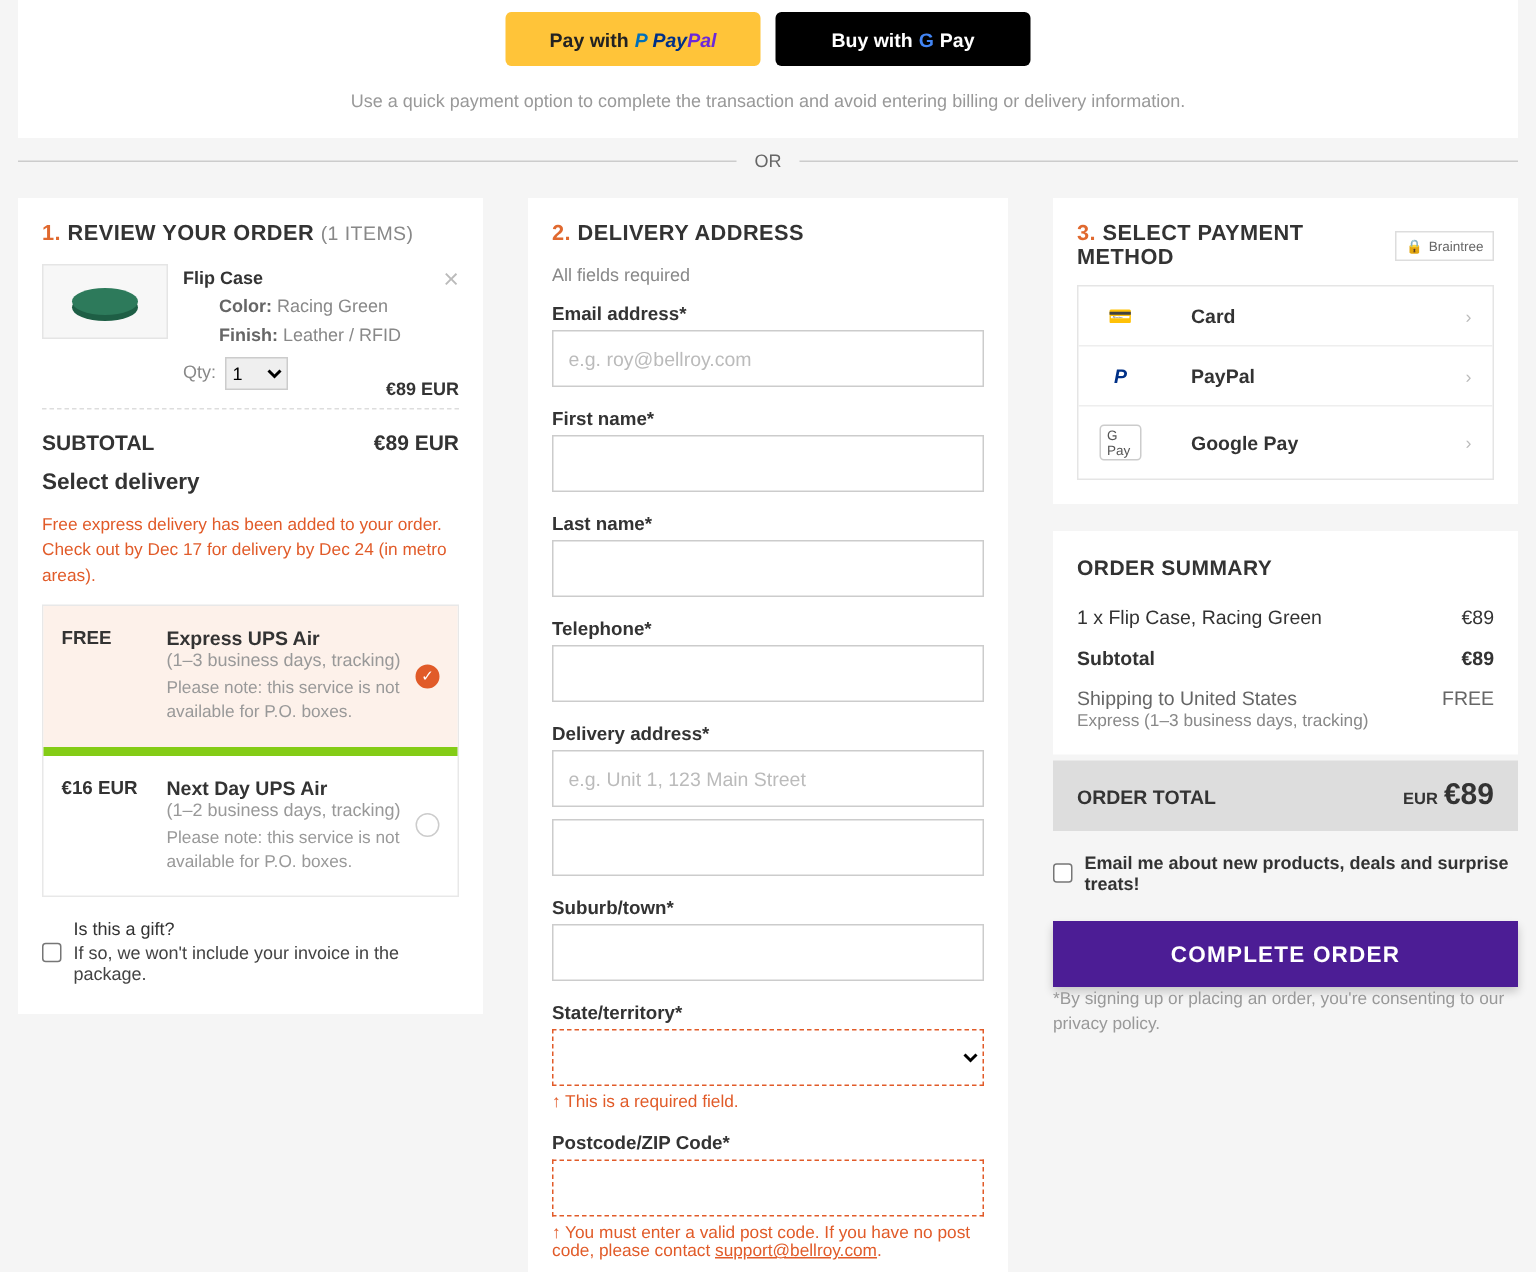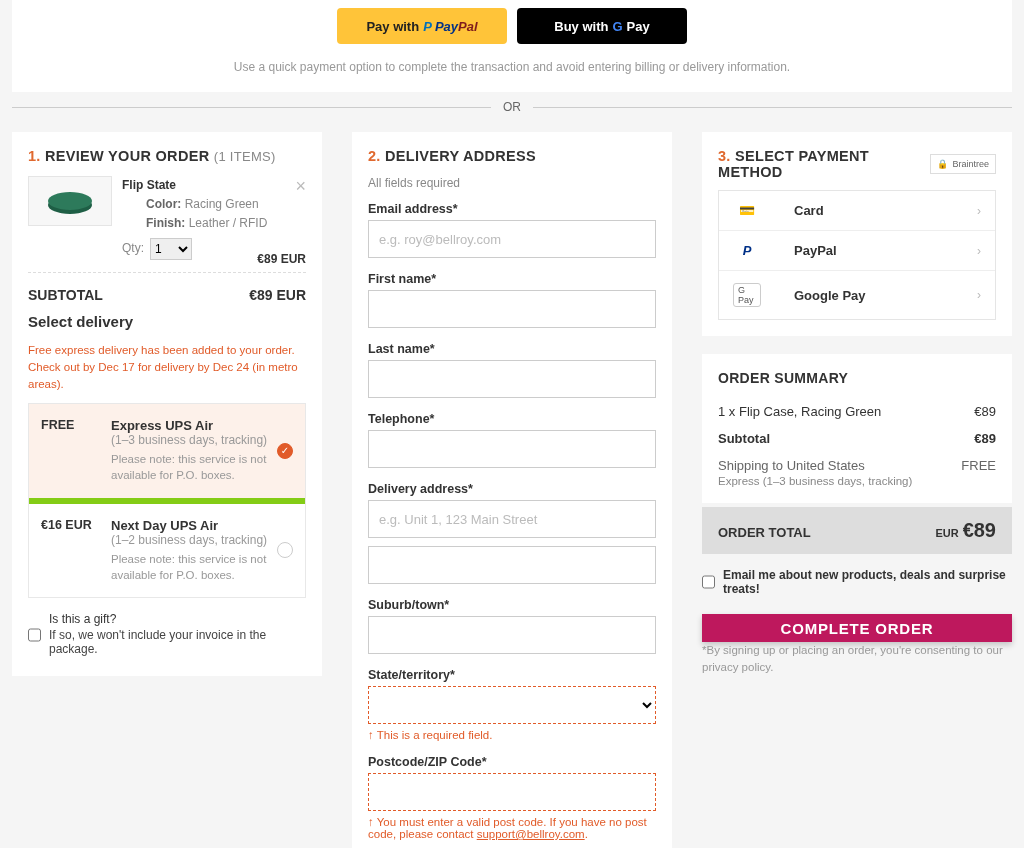--- a/index.html
+++ b/index.html
@@ -4,21 +4,21 @@
 <style>
 * { box-sizing: border-box; margin: 0; padding: 0; }
 body { font-family: -apple-system, BlinkMacSystemFont, "Segoe UI", Arial, sans-serif; background: #f5f5f5; color: #333; font-size: 13px; }
 .wrap { max-width: 1000px; margin: 0 auto; }
 .quickpay { background: #fff; padding: 0 12px 18px; text-align: center; }
 .btn-row { display: flex; gap: 10px; justify-content: center; padding-top: 8px; }
 .paybtn { width: 170px; height: 36px; border-radius: 4px; border: none; cursor: pointer; display: flex; align-items: center; justify-content: center; gap: 4px; font-size: 13px; font-weight: 600; }
 .paypal-btn { background: #ffc439; color: #222; }
 .gpay-btn { background: #000; color: #fff; }
 .pp-logo { font-style: italic; font-weight: 800; color: #003087; }
-.pp-logo .pal { color: #7f1d1d; }
+.pp-logo .pal { color: #6d28d9; }
 .hintline { color: #999; font-size: 12px; margin-top: 16px; }
 .or-row { display: flex; align-items: center; margin: 8px 0 18px; }
 .or-row .line { flex: 1; height: 1px; background: #ccc; }
 .or-row span { margin: 0 12px; color: #666; font-size: 12px; }
 .cols { display: flex; gap: 30px; align-items: flex-start; }
 .col1 { width: 310px; background: #fff; padding: 16px 16px 20px; }
 .col2 { width: 320px; background: #fff; padding: 16px 16px 20px; }
 .col3 { width: 310px; }
 h2.sec { font-size: 14.5px; text-transform: uppercase; letter-spacing: .3px; font-weight: 700; color: #333; margin-bottom: 12px; }
 h2.sec .num { color: #e0692f; }
@@ -70,21 +70,21 @@
 .pm .pname2 { font-size: 13px; font-weight: 600; color: #333; margin-left: 19px; }
 .pm .chev { position: absolute; right: 14px; color: #bbb; font-size: 12px; }
 .summary { background: #fff; margin-top: 18px; padding: 16px; }
 .summary h3 { font-size: 14px; text-transform: uppercase; letter-spacing: .3px; margin-bottom: 12px; }
 .srow { display: flex; justify-content: space-between; font-size: 13px; padding: 6px 0; }
 .sshipline { color: #888; font-size: 11.5px; margin-top: -4px; }
 .total { background: #ddd; padding: 12px 16px; display: flex; justify-content: space-between; align-items: baseline; margin-top: 4px; font-weight: 700; }
 .total .tcur { font-size: 11px; margin-right: 4px; }
 .total .tval { font-size: 20px; }
 .emailme { display: flex; gap: 8px; font-size: 12px; font-weight: 600; margin-top: 14px; }
-.complete { width: 100%; height: 28px; background: #be185d; color: #fff; border: none; font-size: 15px; font-weight: 700; letter-spacing: .8px; margin-top: 18px; cursor: pointer; box-shadow: 0 3px 6px rgba(0,0,0,.2); }
+.complete { width: 100%; height: 44px; background: #4c1d95; color: #fff; border: none; font-size: 15px; font-weight: 700; letter-spacing: .8px; margin-top: 18px; cursor: pointer; box-shadow: 0 3px 6px rgba(0,0,0,.2); }
 .disclaim { color: #999; font-size: 11.5px; line-height: 1.5; }
 .gpill { border: 1px solid #ccc; border-radius: 3px; padding: 1px 4px; font-size: 9px; color: #555; }
 .glogo { font-weight: 700; }
 .glogo .b { color: #4285f4; }
 </style>
 </head>
 <body>
 
 <div class="wrap">
   <div class="quickpay">
@@ -117,21 +117,21 @@
         <span class="cnt">(1 ITEMS)</span>
       </h2>
       <div class="prod">
         <div class="thumb">
           <svg viewBox="0 0 60 36">
               <ellipse cx="30" cy="22" rx="22" ry="9" fill="#1e5e45"></ellipse>
               <ellipse cx="30" cy="18" rx="22" ry="9" fill="#2d7a5b"></ellipse>
             </svg>
         </div>
         <div class="pinfo">
-          <div class="pname">Flip State</div>
+          <div class="pname">Flip Case</div>
           <div class="pmeta"><b>Color:</b> <span>Racing Green</span></div>
           <div class="pmeta"><b>Finish:</b> <span>Leather / RFID</span></div>
           <div class="qtyrow">
             <span class="pmeta">Qty:</span>
             <select><option>1</option></select>
           </div>
         </div>
         <span class="xclose">×</span>
         <span class="price-r">€89 EUR</span>
       </div>

